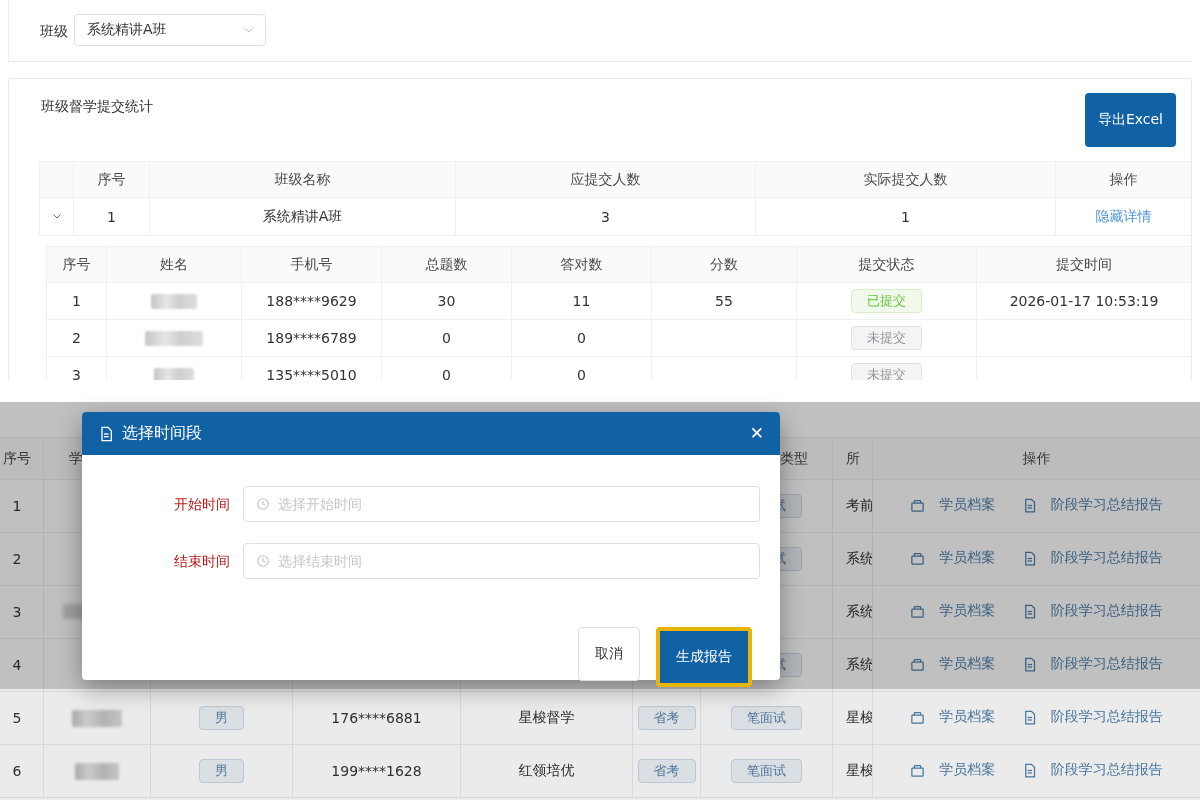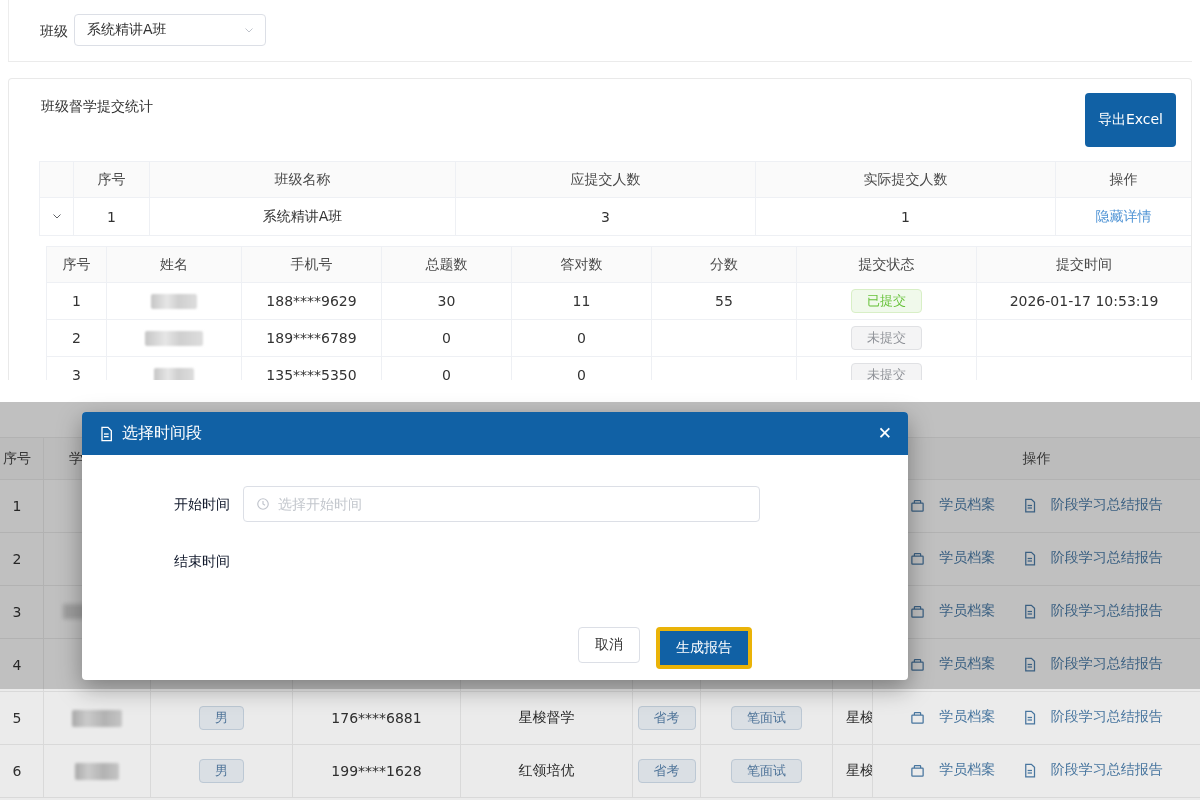--- a/index.html
+++ b/index.html
@@ -52,30 +52,30 @@
   .action-link { color:#4f80ad; cursor:pointer; text-decoration:none; display:inline-flex; align-items:center; gap:14px; margin:0 11px; }
   .action-link svg { flex:none; }
   .blur-name-lg { display:inline-block; width:50px; height:17px; border-radius:2px; vertical-align:middle;
                background:linear-gradient(90deg,#b9b9b9,#dcdcdc 30%,#c2c2c2 65%,#d6d6d6); filter:blur(1.5px); }
   .blur-sliver { position:absolute; left:72px; margin-top:-8px; width:28px; height:15px; background:#d2d2d2; filter:blur(2px); }
 
   .overlay-light { position:absolute; left:0; top:0; width:1200px; height:398px; background:rgba(0,0,0,0.08); z-index:5; pointer-events:none; }
   .overlay-dark  { position:absolute; left:0; top:0; width:1200px; height:287px; background:rgba(0,0,0,0.18); z-index:6; pointer-events:none; }
 
   
-  .modal { position:absolute; left:82px; top:10px; width:826px; height:268px; background:#fff; z-index:10; border-radius:4px; box-shadow:0 8px 24px rgba(0,0,0,0.35); }
+  .modal { position:absolute; left:82px; top:10px; width:698px; height:268px; background:#fff; z-index:10; border-radius:4px; box-shadow:0 8px 24px rgba(0,0,0,0.35); }
   .modal-header { position:absolute; left:0; top:0; width:100%; height:43px; background:#1161a5; border-radius:4px 4px 0 0; display:flex; align-items:center; padding:0 16px; color:#fff; }
   .modal-title { font-size:16px; margin-left:8px; }
   .modal-close { margin-left:auto; color:#fff; font-size:17px; cursor:pointer; line-height:1; }
-  .m-field-label { position:absolute; left:86px; width:62px; line-height:36px; color:#0f172a; text-align:right; }
+  .m-field-label { position:absolute; left:86px; width:62px; line-height:36px; color:#b91c1c; text-align:right; }
   .m-input { position:absolute; left:161px; width:517px; height:36px; border:1px solid #dcdfe6; border-radius:4px; background:#fff; display:flex; align-items:center; padding:0 12px; gap:8px; }
   .m-input svg { color:#c0c4cc; flex:none; }
   .m-input input { border:none; outline:none; flex:1; font-size:14px; font-family:inherit; color:#333; background:transparent; }
   .m-input input::placeholder { color:#c3c7cd; }
-  .btn { border-radius:4px; font-size:14px; padding:8px 16px; cursor:pointer; font-family:inherit; }
+  .btn { border-radius:4px; font-size:14px; padding:17px 16px; cursor:pointer; font-family:inherit; }
   .btn-cancel { position:absolute; left:496px; top:215px; background:#fff; border:1px solid #dcdfe6; color:#333; }
   .btn-submit { position:absolute; left:574px; top:215px; background:#1161a5; border:4px solid #eab308; color:#fff; }
 </style>
 </head>
 <body>
 
 <div class="filter-bar">
   <span class="filter-label">班级</span>
   <div class="class-select">
     <span class="sel-text">系统精讲A班</span>
@@ -163,21 +163,21 @@
         <td>189****6789</td>
         <td>0</td>
         <td>0</td>
         <td></td>
         <td><span class="tag tag-muted">未提交</span></td>
         <td></td>
       </tr>
       <tr>
         <td>3</td>
         <td><span class="blur-name" style="width:40px"></span></td>
-        <td>135****5350</td>
+        <td>135****5010</td>
         <td>0</td>
         <td>0</td>
         <td></td>
         <td><span class="tag tag-muted">未提交</span></td>
         <td></td>
       </tr>
     </tbody>
   </table>
 </div>
 
@@ -393,17 +393,24 @@
     <span class="m-field-label" style="top:74px">开始时间</span>
     <div class="m-input" style="top:74px">
       <svg width="14" height="14" viewBox="0 0 24 24" fill="none" stroke="currentColor" stroke-width="2">
           <circle cx="12" cy="12" r="9"></circle>
           <polyline points="12,7 12,12 15.5,14"></polyline>
         </svg>
       <input type="text" placeholder="选择开始时间" style="">
     </div>
 
     <span class="m-field-label" style="top:131px">结束时间</span>
+    <div class="m-input" style="top:131px">
+      <svg width="14" height="14" viewBox="0 0 24 24" fill="none" stroke="currentColor" stroke-width="2">
+          <circle cx="12" cy="12" r="9"></circle>
+          <polyline points="12,7 12,12 15.5,14"></polyline>
+        </svg>
+      <input type="text" placeholder="选择结束时间" style="">
+    </div>
 
     <button class="btn btn-cancel">取消</button>
     <button class="btn btn-submit">生成报告</button>
   </div>
 </div>
 
 </body></html>

